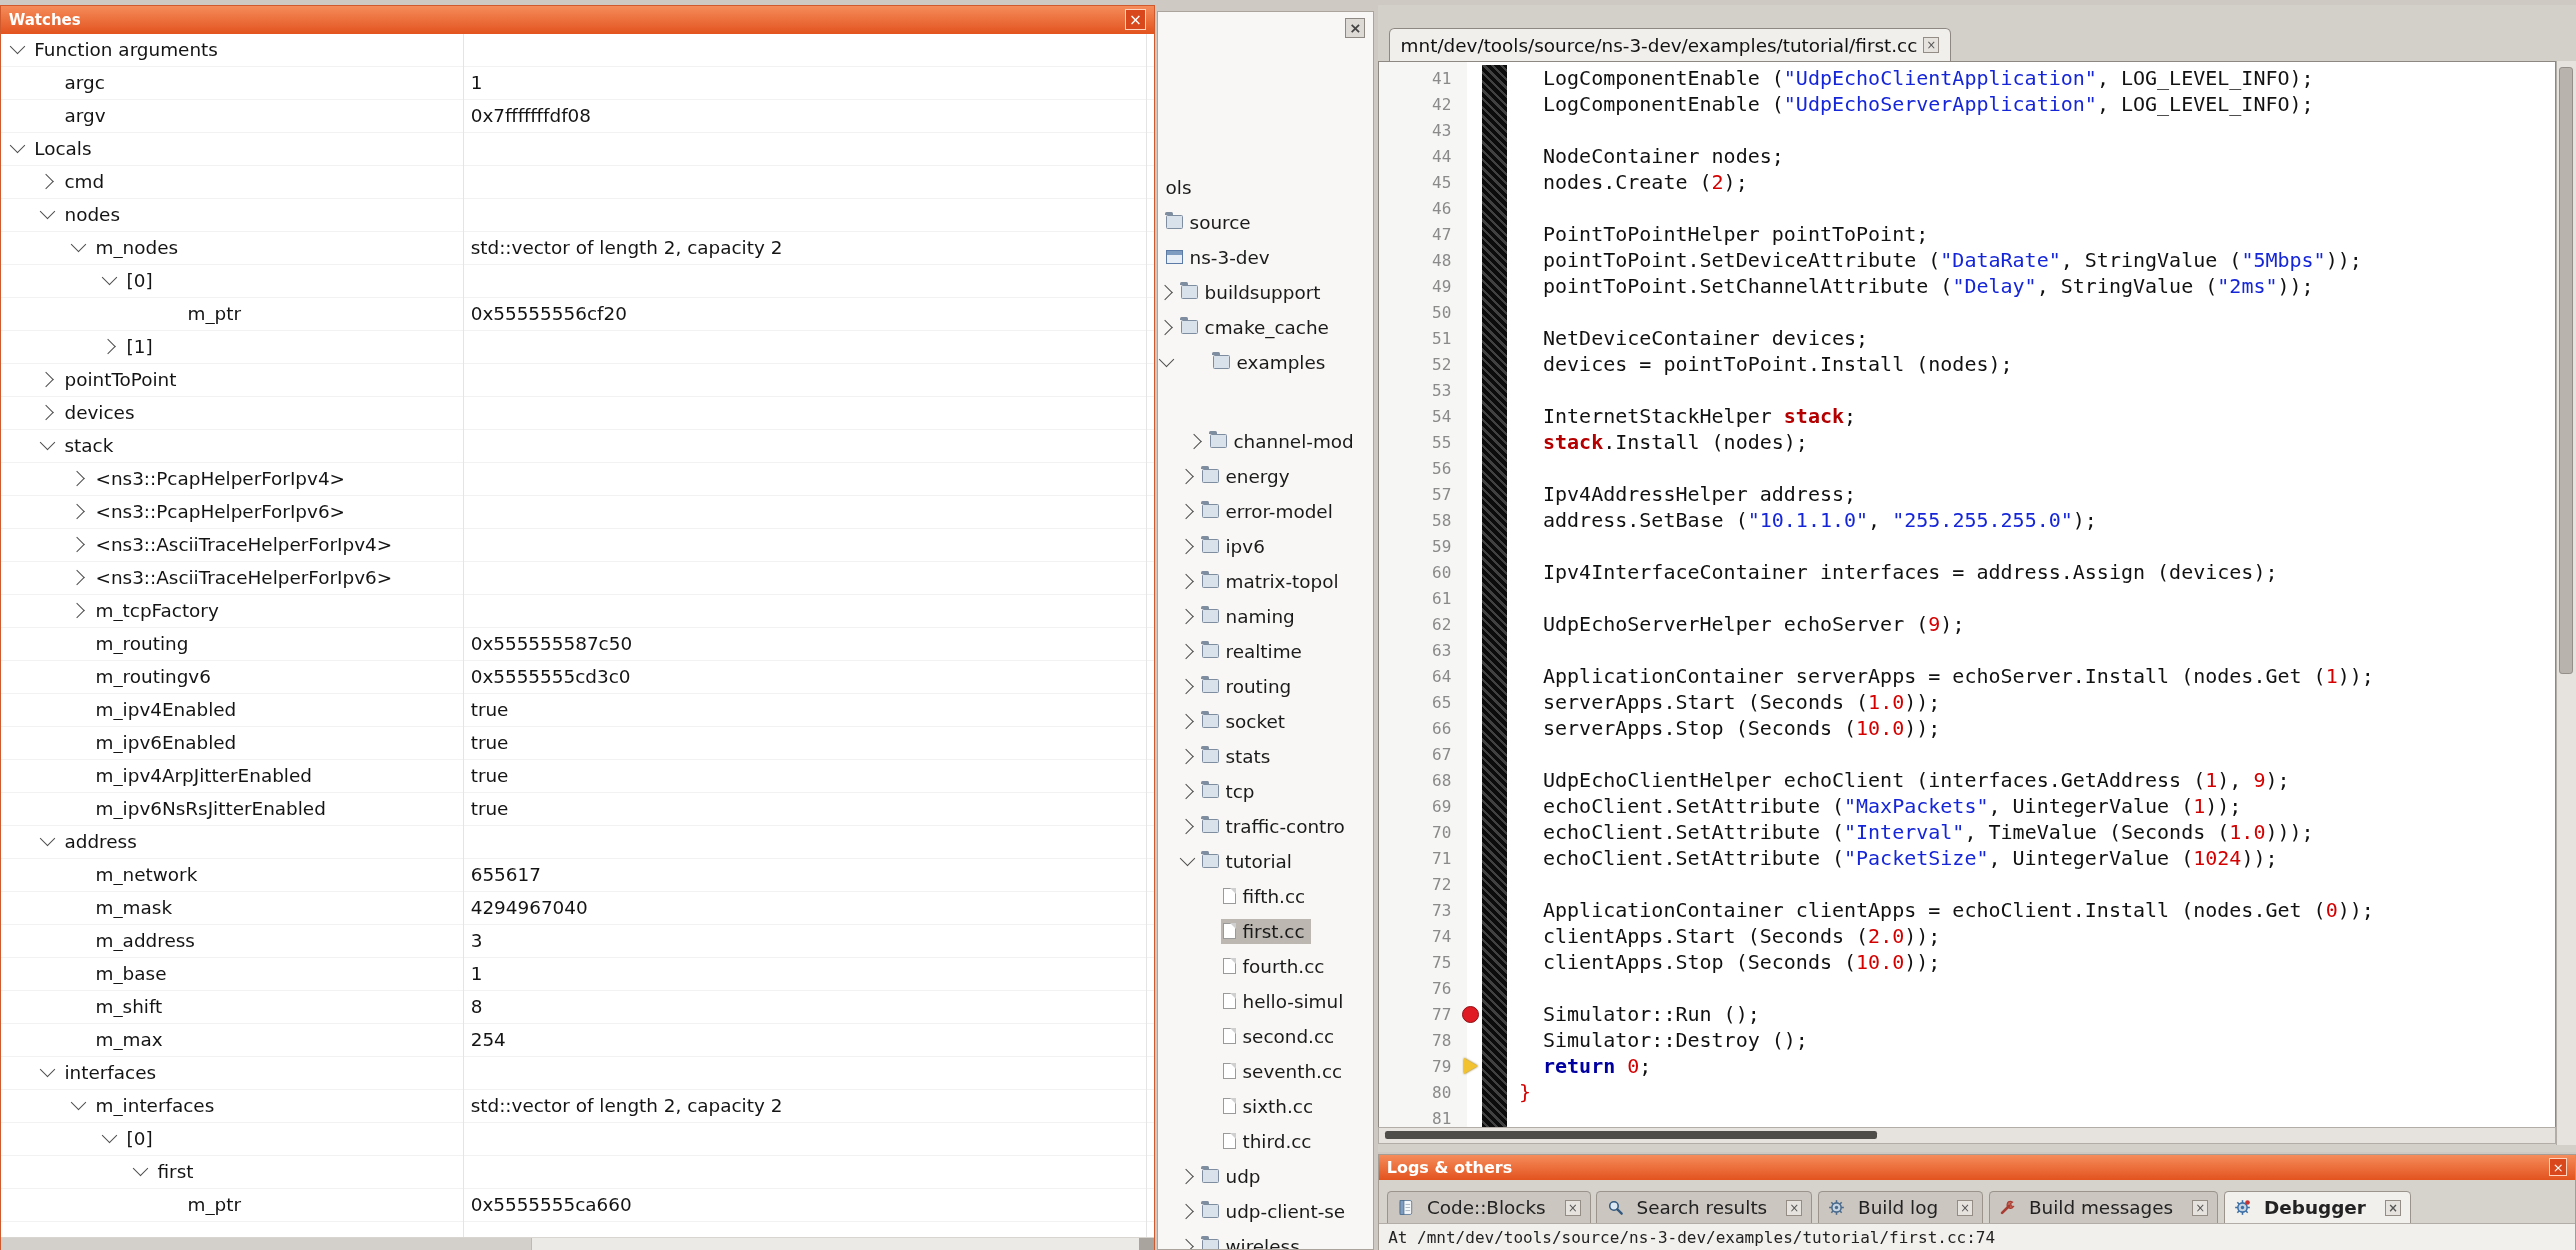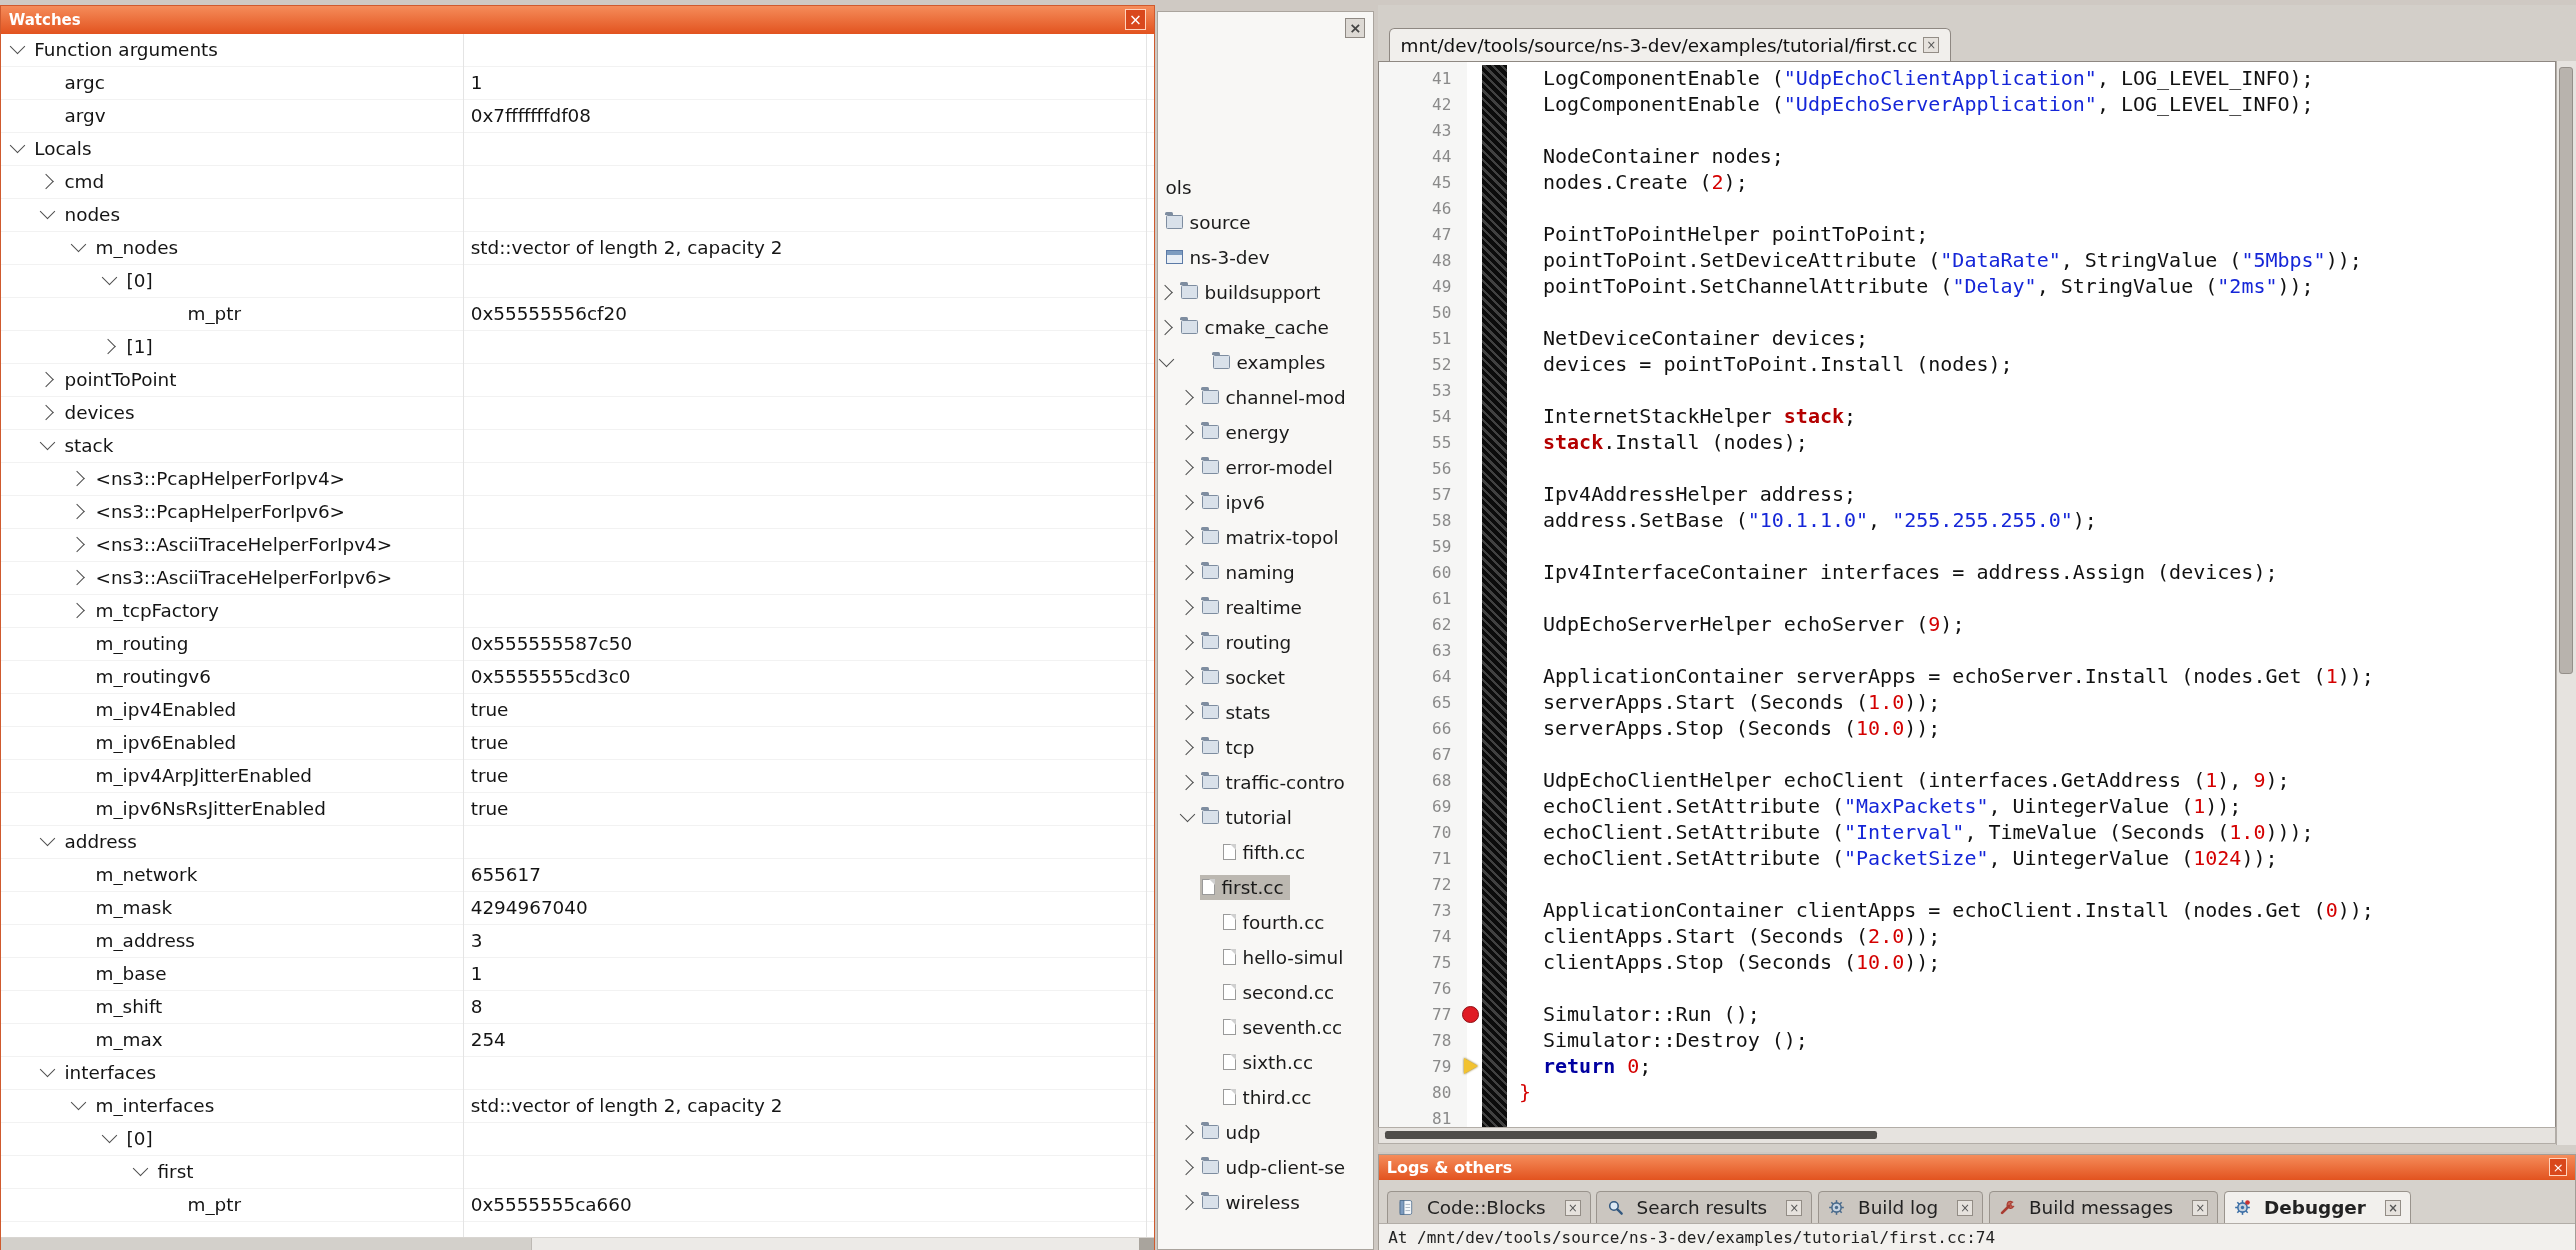--- a/index.html
+++ b/index.html
@@ -117,21 +117,21 @@
           <span>cmake_cache</span>
         </span>
       </div>
       <div class="trow" style="padding-left: 3.1px; gap: 32px;">
         <span class="chev open"></span>
         <span class="titem">
           <span class="tico folder"></span>
           <span>examples</span>
         </span>
       </div>
-      <div class="trow" style="padding-left: 24px;">
+      <div class="trow" style="padding-left: 32px; margin-top: 44px;">
         <span class="chev closed"></span>
         <span class="titem">
           <span class="tico folder"></span>
           <span>channel-mod</span>
         </span>
       </div>
       <div class="trow" style="padding-left: 24px;">
         <span class="chev closed"></span>
         <span class="titem">
           <span class="tico folder"></span>
@@ -215,21 +215,21 @@
           <span>tutorial</span>
         </span>
       </div>
       <div class="trow" style="padding-left: 45px;">
         <span class="chev hidden"></span>
         <span class="titem">
           <span class="tico file"></span>
           <span>fifth.cc</span>
         </span>
       </div>
-      <div class="trow" style="padding-left: 24px;">
+      <div class="trow" style="padding-left: 45px;">
         <span class="chev hidden"></span>
         <span class="titem sel">
           <span class="tico file"></span>
           <span>first.cc</span>
         </span>
       </div>
       <div class="trow" style="padding-left: 45px;">
         <span class="chev hidden"></span>
         <span class="titem">
           <span class="tico file"></span>

